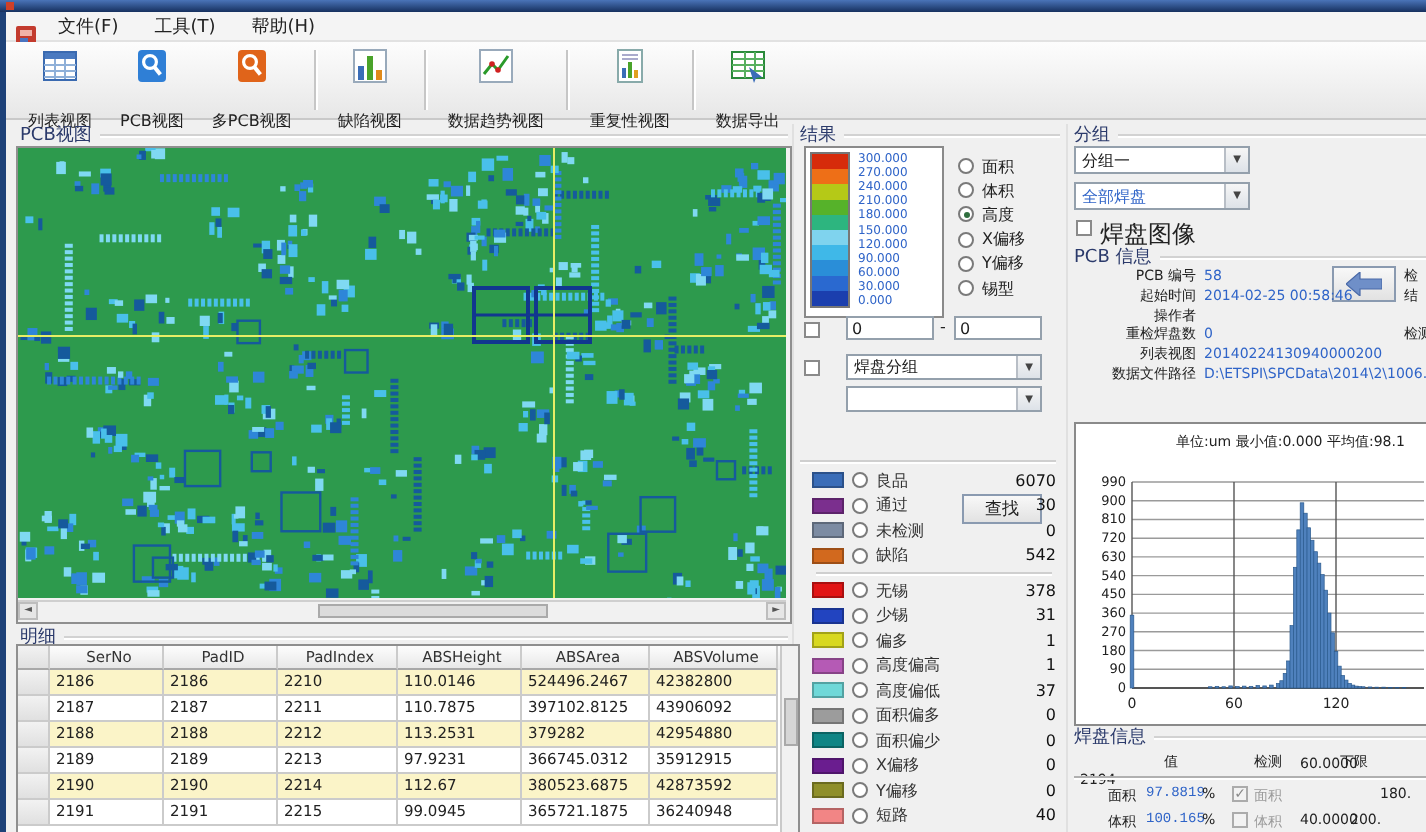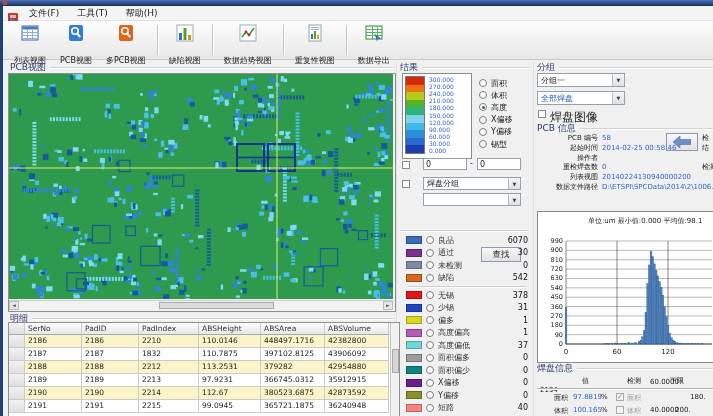--- a/index.html
+++ b/index.html
@@ -29,21 +29,21 @@
   
   #pcb-frame{left:8px;top:73px;width:386px;height:237px;border:1px solid #8f8f8f;background:#f1f1f1;}
   #pcb-svg{position:absolute;left:0;top:0;}
   .hscroll{position:absolute;left:0;bottom:0;width:384px;height:10px;background:#f1f1f1;border-top:1px solid #cfcfcf;}
   .sb-btn{position:absolute;top:0;width:10px;height:9px;background:#e6e6e6;border:1px solid #bdbdbd;box-sizing:border-box;
           font-size:5px;line-height:7px;text-align:center;color:#555;}
   .sb-thumb{position:absolute;top:1px;height:7px;background:#dcdcdc;border:1px solid #aaa;box-sizing:border-box;}
   
   #details-table{left:8px;top:322px;width:390px;height:94px;border:1px solid #8f8f8f;background:#fff;overflow:hidden;}
   .t-row{display:grid;grid-template-columns:16px 57px 57px 60px 62px 64px 64px;height:13px;}
-  .t-head{height:12px;background:linear-gradient(#fdfdfd,#e6e6e6);}
+  .t-head{height:12px;background:linear-gradient(#fdfdfd,#e6e6e6);text-align:center;}
   .t-cell{font-size:7.5px;line-height:12px;padding-left:3px;border-right:1px solid #cbcbcb;border-bottom:1px solid #cbcbcb;
           overflow:hidden;white-space:nowrap;}
   .t-head .t-cell{color:#333;border-bottom:1px solid #a8a8a8;}
   .t-corner{background:linear-gradient(#f5f5f5,#e2e2e2);}
   .t-row.odd .t-cell{background:#fbf4c8;}
   .t-row.odd .t-corner,.t-row .t-corner{background:linear-gradient(#f2f2f2,#e0e0e0);}
   #tbl-vscroll{position:absolute;right:0;top:0;width:8px;height:100%;background:#f1f1f1;border-left:1px solid #c9c9c9;}
   #tbl-vthumb{position:absolute;left:1px;top:26px;width:5px;height:22px;background:#d6d6d6;border:1px solid #aaa;}
   
   #scale-box{left:402px;top:73px;width:68px;height:84px;background:#fff;border:1px solid #8a8a8a;}
@@ -80,21 +80,21 @@
   .info-row{position:relative;height:9.8px;display:flex;align-items:center;font-size:7px;}
   .info-label{width:61px;text-align:right;color:#222;white-space:nowrap;flex:none;}
   .info-value{margin-left:4px;color:#2f64c8;white-space:nowrap;}
   .info-right{position:absolute;left:165px;color:#222;white-space:nowrap;}
   #hist-box{left:537px;top:211px;width:176px;height:150px;background:#fff;border:1px solid #8a8a8a;overflow:hidden;}
   #hist-title{position:absolute;left:50px;top:4px;font-size:7px;color:#222;white-space:nowrap;}
   
   #pad-info{left:537px;top:373px;width:200px;height:43px;font-size:7px;}
   .pi{position:absolute;white-space:nowrap;}
   .pi-line{position:absolute;left:0;top:15px;width:176px;height:1px;background:#b0b0b0;box-shadow:0 1px 0 #fff;}
-  .blue{color:#2f64c8;}
+  .blue{color:#2f64c8;font-family:Liberation Mono, monospace;}
   .gray{color:#9a9a9a;}
   .cbx.dis{background:#f2f2f2;border-color:#ababab;color:#888;}
 </style>
 </head>
 <body>
 
 <div id="app">
 
   <div class="abs" id="titlebar">
     <div class="abs" id="title-icon"></div>
@@ -1030,28 +1030,28 @@
           <div class="t-cell">ABSHeight</div>
           <div class="t-cell">ABSArea</div>
           <div class="t-cell">ABSVolume</div>
         </div>
         <div class="t-row odd">
           <div class="t-cell t-corner"></div>
           <div class="t-cell">2186</div>
           <div class="t-cell">2186</div>
           <div class="t-cell">2210</div>
           <div class="t-cell">110.0146</div>
-          <div class="t-cell">448497.1716</div>
+          <div class="t-cell">524496.2467</div>
           <div class="t-cell">42382800</div>
         </div>
         <div class="t-row">
           <div class="t-cell t-corner"></div>
           <div class="t-cell">2187</div>
           <div class="t-cell">2187</div>
-          <div class="t-cell">1832</div>
+          <div class="t-cell">2211</div>
           <div class="t-cell">110.7875</div>
           <div class="t-cell">397102.8125</div>
           <div class="t-cell">43906092</div>
         </div>
         <div class="t-row odd">
           <div class="t-cell t-corner"></div>
           <div class="t-cell">2188</div>
           <div class="t-cell">2188</div>
           <div class="t-cell">2212</div>
           <div class="t-cell">113.2531</div>

